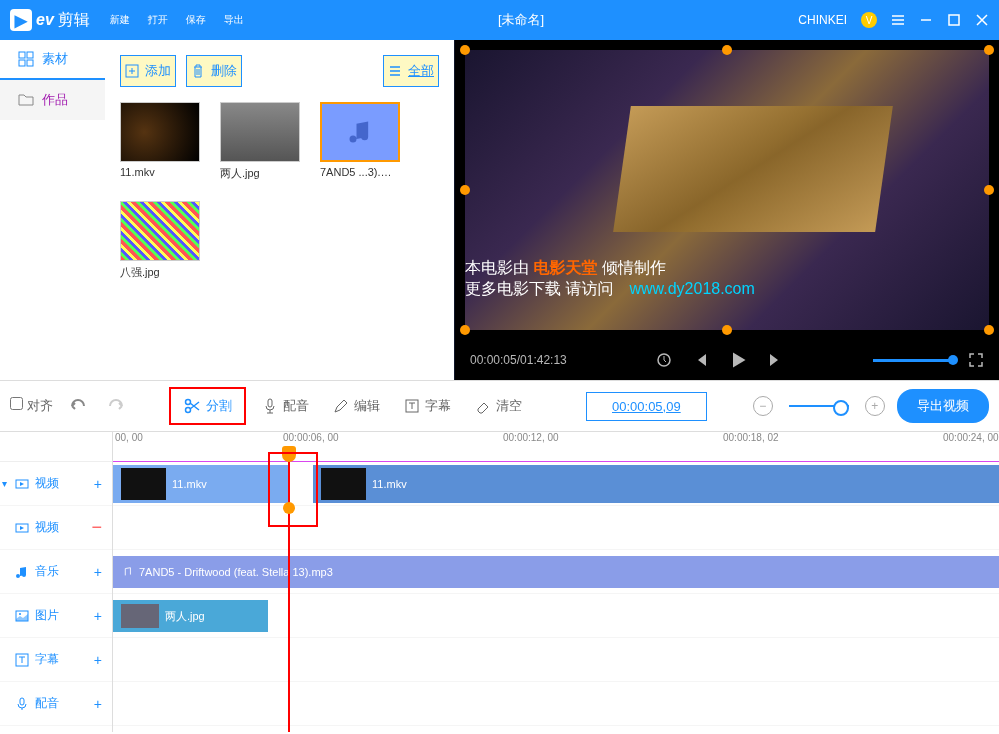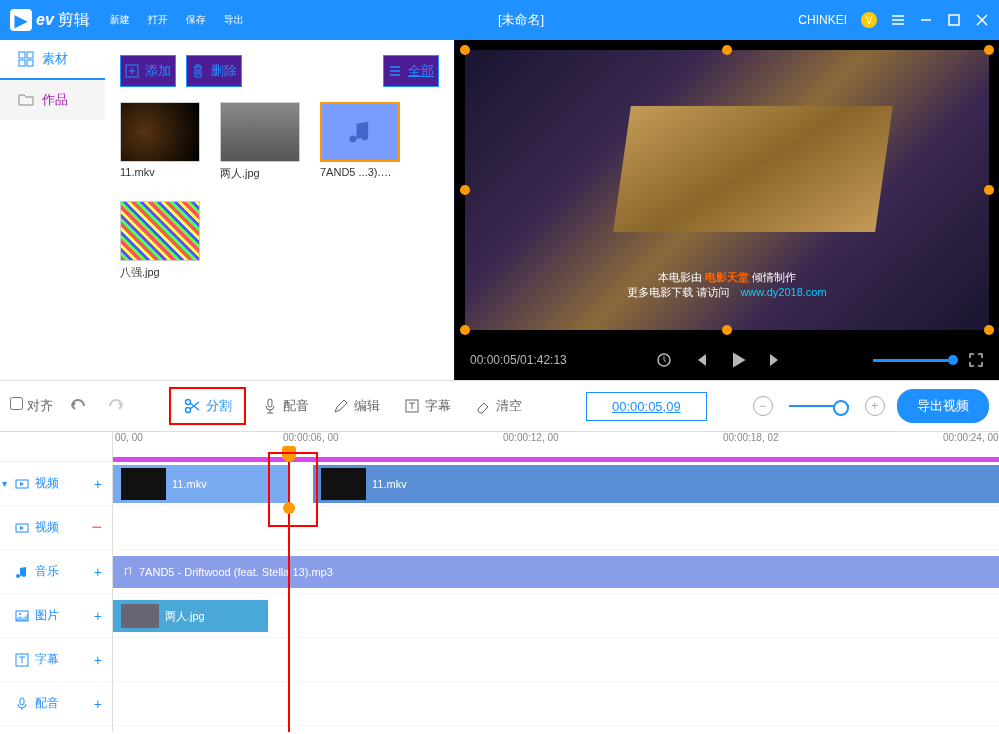--- a/index.html
+++ b/index.html
@@ -22,40 +22,40 @@
 
 .left-panel { width: 455px; display: flex; border-right: 1px solid #0f172a; }
 .sidebar { width: 105px; background: #fff; }
 .side-item { height: 40px; display: flex; align-items: center; gap: 8px; padding-left: 18px; cursor: pointer; font-size: 13px; }
 .side-item.active { color: #1e90ff; border-bottom: 2px solid #1e90ff; }
 .side-item:not(.active) { color: #a21caf; background: #f5f5f5; }
 .side-icon { width: 16px; height: 16px; }
 
 .content-area { flex: 1; padding: 15px; }
 .toolbar-row { display: flex; gap: 10px; margin-bottom: 15px; }
-.tb-btn { border: 1px solid #1e90ff; color: #1e90ff; background: #4c1d95; padding: 6px 4px; display: flex; align-items: center; gap: 6px; cursor: pointer; font-size: 13px; text-align: right; }
+.tb-btn { border: 1px solid #1e90ff; color: #1e90ff; background: #fef9c3; padding: 6px 4px; display: flex; align-items: center; gap: 6px; cursor: pointer; font-size: 13px; text-align: right; }
 .tb-btn.filter { margin-left: auto; text-decoration: underline; }
 
 .thumbs { display: flex; flex-wrap: wrap; gap: 20px; }
 .thumb-item { width: 80px; }
 .thumb-img { width: 80px; height: 60px; background: #222; border: 1px solid #ccc; }
 .thumb-img.selected { border: 2px solid #ff9900; }
 .thumb-img.audio { background: #7a9cff; display: flex; align-items: center; justify-content: center; }
 .thumb-label { font-size: 11px; margin-top: 4px; color: #333; overflow: hidden; text-overflow: ellipsis; white-space: nowrap; }
 
 
 .preview { flex: 1; background: #000; position: relative; display: flex; flex-direction: column; }
 .preview-img { flex: 1; background: linear-gradient(135deg, #1a1530 0%, #3a2850 30%, #8a6a3a 50%, #3a2850 70%, #1a1530 100%); position: relative; margin: 10px; }
 .preview-img::before { content: ""; position: absolute; inset: -8px; border: 0; }
 .marker { position: absolute; width: 10px; height: 10px; background: #ff9900; border-radius: 50%; }
 .marker.tl { top: -5px; left: -5px; } .marker.tr { top: -5px; right: -5px; }
 .marker.bl { bottom: -5px; left: -5px; } .marker.br { bottom: -5px; right: -5px; }
 .marker.tc { top: -5px; left: 50%; margin-left: -5px; } .marker.bc { bottom: -5px; left: 50%; margin-left: -5px; }
 .marker.ml { top: 50%; left: -5px; margin-top: -5px; } .marker.mr { top: 50%; right: -5px; margin-top: -5px; }
-.fox-text { position: absolute; bottom: 30px; left: 0; right: 0; text-align: center; color: #fff; font-size: 11px; margin-top: 36px; }
+.fox-text { position: absolute; bottom: 30px; left: 0; right: 0; color: #fff; font-size: 16px; margin-top: 36px; }
 .fox-text .orange { color: #ff6600; font-weight: bold; }
 .fox-text .link { color: #00d4ff; }
 .preview-controls { height: 40px; background: #000; display: flex; align-items: center; padding: 0 15px; gap: 15px; color: #b8b8b8; font-size: 12px; }
 .pc-center { flex: 1; display: flex; justify-content: center; gap: 20px; align-items: center; }
 .pc-icon { width: 16px; height: 16px; cursor: pointer; fill: #b8b8b8; }
 .vol-slider { width: 80px; height: 3px; background: #1e90ff; position: relative; }
 .vol-slider::after { content: ""; position: absolute; right: -5px; top: -4px; width: 10px; height: 10px; background: #1e90ff; border-radius: 50%; }
 
 
 .toolbar2 { height: 52px; border-top: 1px solid #ddd; border-bottom: 1px solid #ddd; display: flex; align-items: center; padding: 0 10px; gap: 8px; }
@@ -73,21 +73,21 @@
 
 .timeline { display: flex; height: 300px; position: relative; }
 .track-labels { width: 113px; border-right: 1px solid #ddd; }
 .ruler-spacer { height: 30px; border-bottom: 1px solid #eee; }
 .track-label { height: 44px; display: flex; align-items: center; gap: 6px; padding-left: 15px; color: #1e90ff; font-size: 12px; position: relative; border-bottom: 1px solid #f5f5f5; }
 .track-label .plus { position: absolute; right: 10px; color: #1e90ff; font-size: 14px; cursor: pointer; }
 .track-label .minus { position: absolute; right: 10px; color: #ff5555; font-size: 18px; cursor: pointer; }
 .collapse-arrow { position: absolute; left: 2px; color: #1e90ff; font-size: 10px; }
 
 .tracks-area { flex: 1; position: relative; overflow: hidden; }
-.ruler { height: 30px; position: relative; border-bottom: 5px solid #d946ef; }
+.ruler { height: 30px; position: relative; border-bottom: 1px solid #d946ef; }
 .ruler-mark { position: absolute; top: 0; font-size: 10px; color: #888; }
 .track { height: 44px; position: relative; border-bottom: 1px solid #f5f5f5; }
 .track.audio-tr { background: #fff; }
 .clip { position: absolute; top: 3px; height: 38px; display: flex; align-items: center; padding-left: 8px; font-size: 11px; color: #fff; gap: 6px; }
 .clip.video1 { left: 0; width: 175px; background: #5a8fd6; }
 .clip.video1sel { background: #7aabf0; }
 .clip.video2 { left: 200px; right: 0; background: #5a8fd6; }
 .clip.audio { left: 0; right: 0; background: #8a9de8; top: 6px; height: 32px; }
 .clip.image { left: 0; width: 155px; background: #4aa8d8; top: 6px; height: 32px; }
 .clip-thumb { width: 45px; height: 32px; background: #111; }

